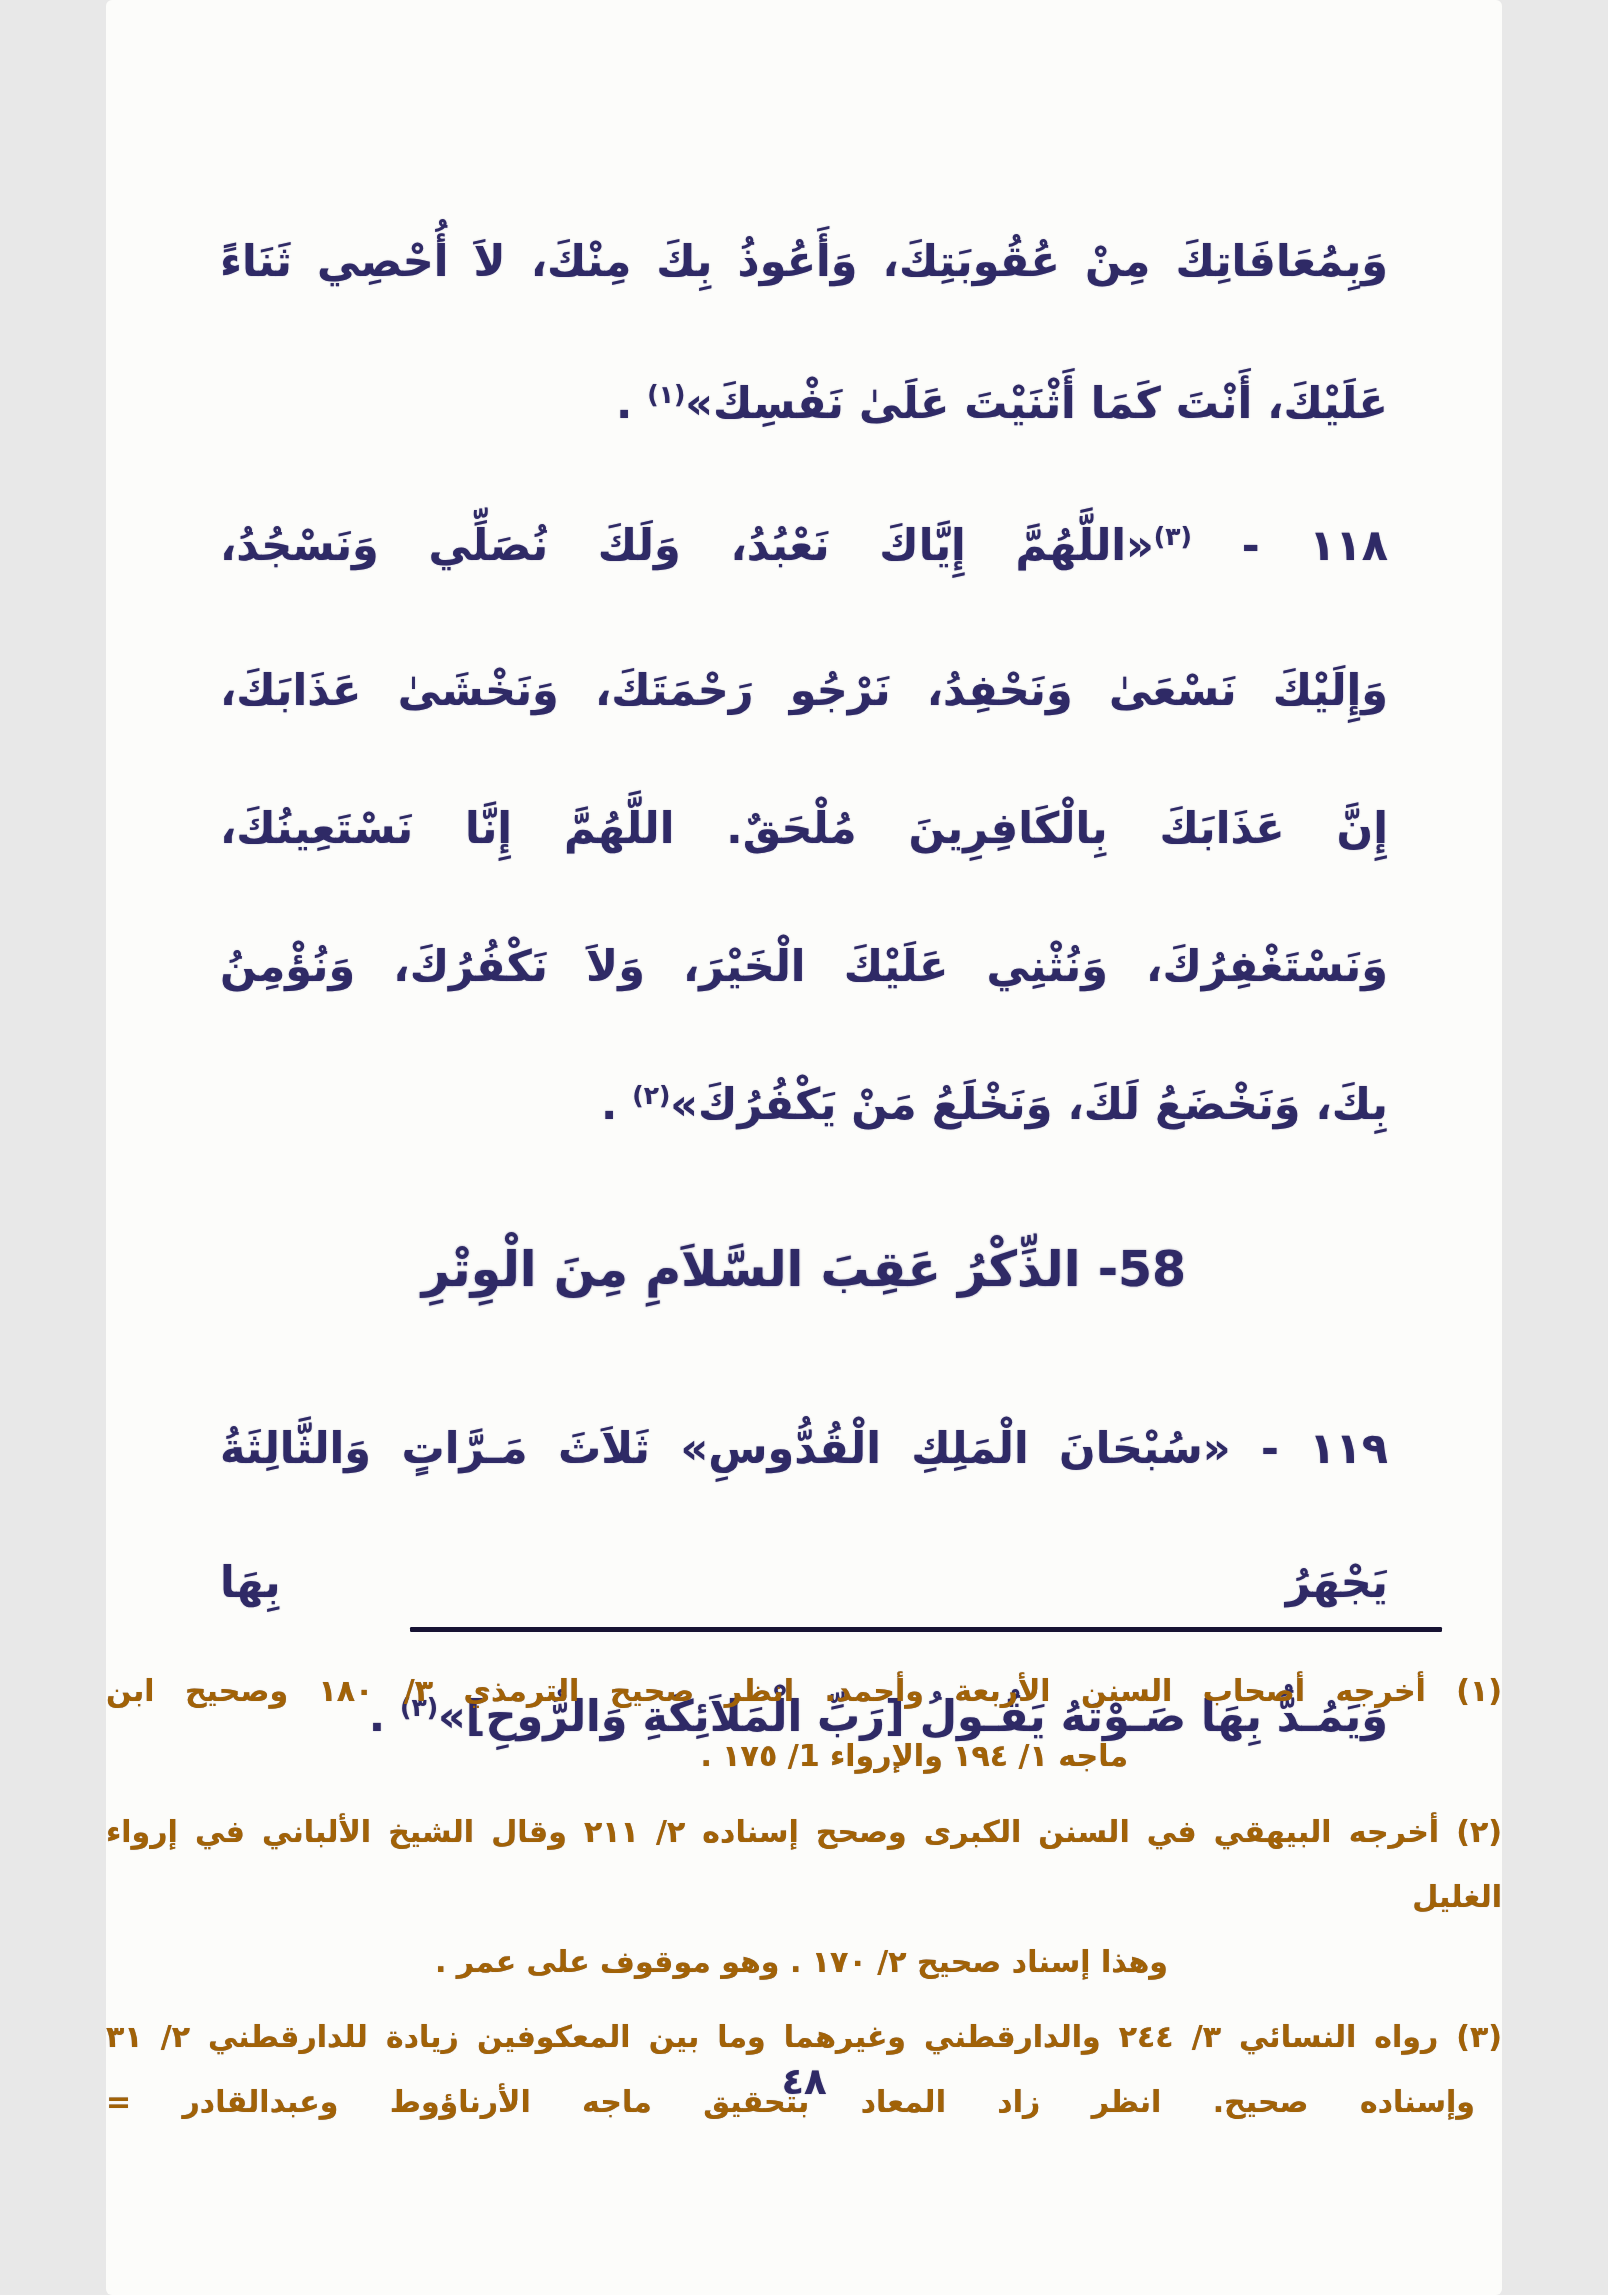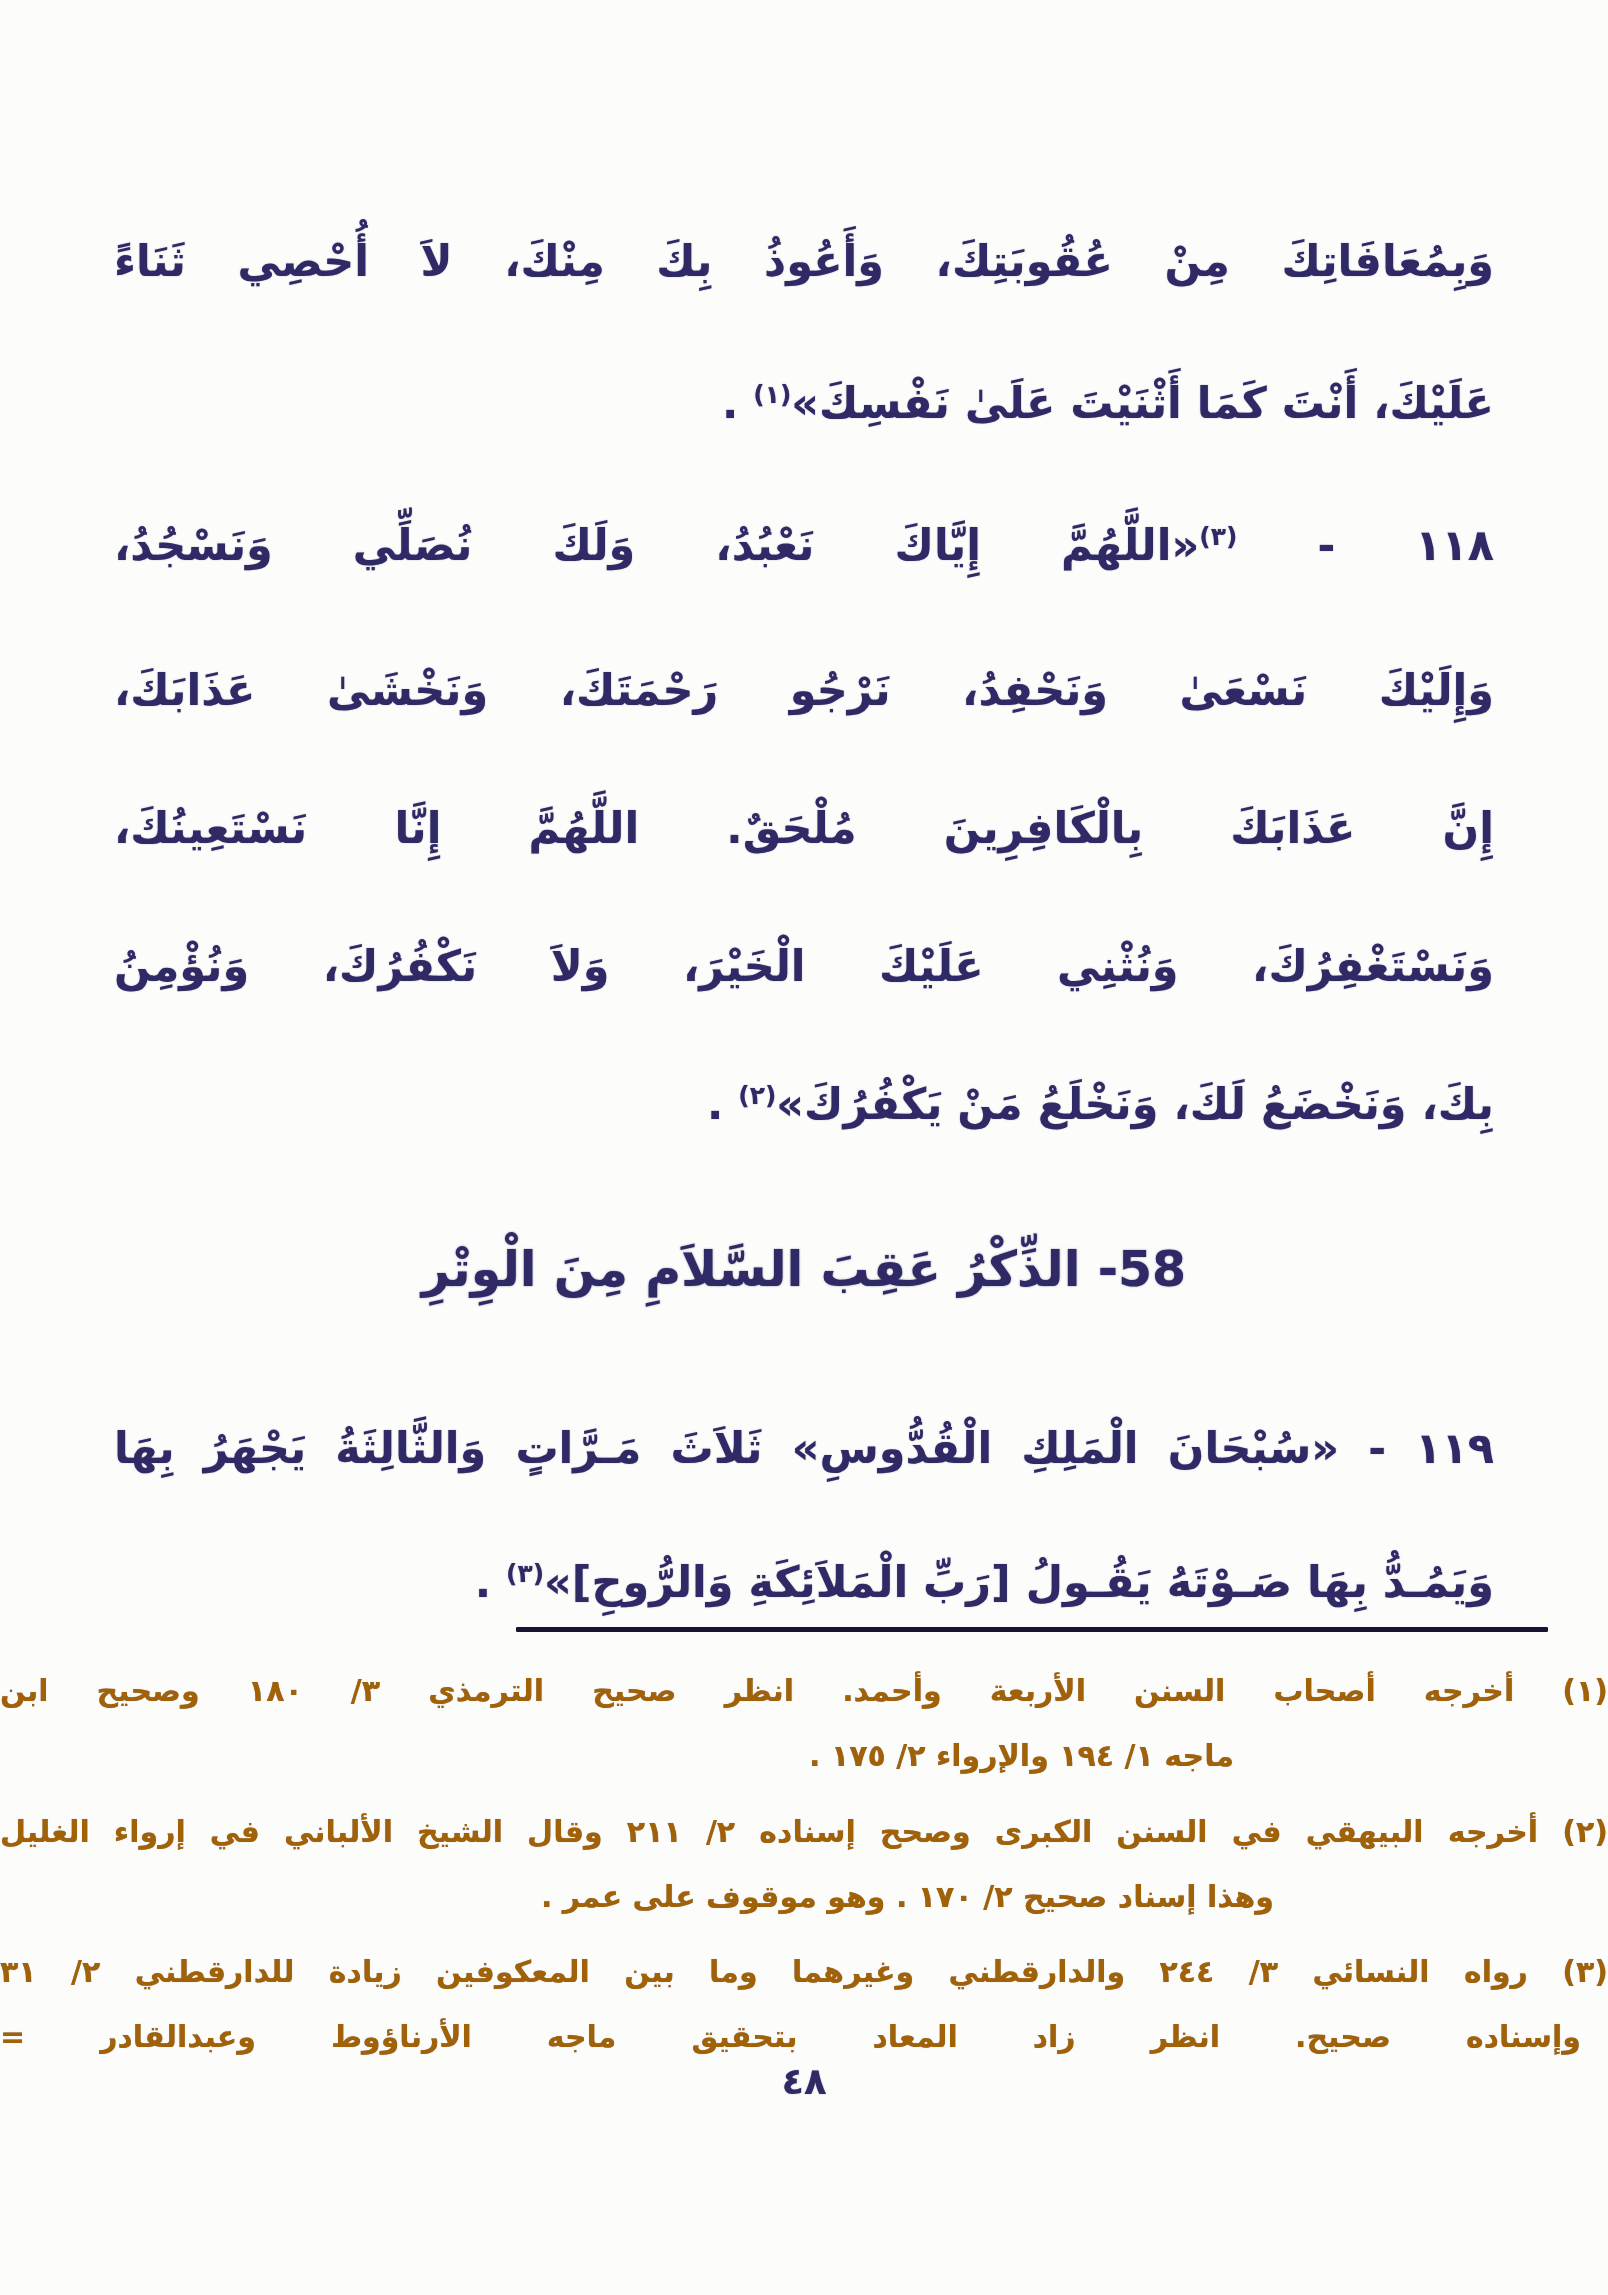--- a/index.html
+++ b/index.html
@@ -2,29 +2,30 @@
 <html lang="ar" dir="rtl" style="font-size:10.7px"><head>
 <meta charset="utf-8">
 <style>
   html, body {
     margin: 0;
     padding: 0;
     background: #e8e8e8;
   }
   .book-page {
     position: relative;
-    width: 1608px;
+    width: 1396px;
     height: 2295px;
     margin: 0 auto;
     background: #fcfcfa;
     overflow: hidden;
     direction: rtl;
     font-family: "DejaVu Sans", sans-serif;
     font-weight: bold;
     color: #2f2a66;
+    border-radius: 6px;
   }
   .content {
     position: absolute;
     right: 114px;
     left: 114px;
     top: 0;
   }
   .main-text {
     font-size: 43px;
     line-height: 138px;
@@ -140,21 +141,21 @@
       </div>
     </div>
 
   </div>
 
   <div class="footnote-separator"></div>
 
   <div class="content footnotes">
     <div class="footnote">
       <div class="just">(١) أخرجه أصحاب السنن الأربعة وأحمد. انظر صحيح الترمذي ٣/ ١٨٠ وصحيح ابن</div>
-      <div class="fn-cont-1">ماجه ١/ ١٩٤ والإرواء ٢/ ١٧٥ .</div>
+      <div class="fn-cont-1">ماجه ١/ ١٩٤ والإرواء 1/ ١٧٥ .</div>
     </div>
     <div class="footnote">
       <div class="just">(٢) أخرجه البيهقي في السنن الكبرى وصحح إسناده ٢/ ٢١١ وقال الشيخ الألباني في إرواء الغليل</div>
       <div class="fn-cont-2">وهذا إسناد صحيح ٢/ ١٧٠ . وهو موقوف على عمر .</div>
     </div>
     <div class="footnote">
       <div class="just">(٣) رواه النسائي ٣/ ٢٤٤ والدارقطني وغيرهما وما بين المعكوفين زيادة للدارقطني ٢/ ٣١</div>
       <div class="fn-cont-3">وإسناده صحيح. انظر زاد المعاد بتحقيق ماجه الأرناؤوط وعبدالقادر =</div>
     </div>
   </div>

